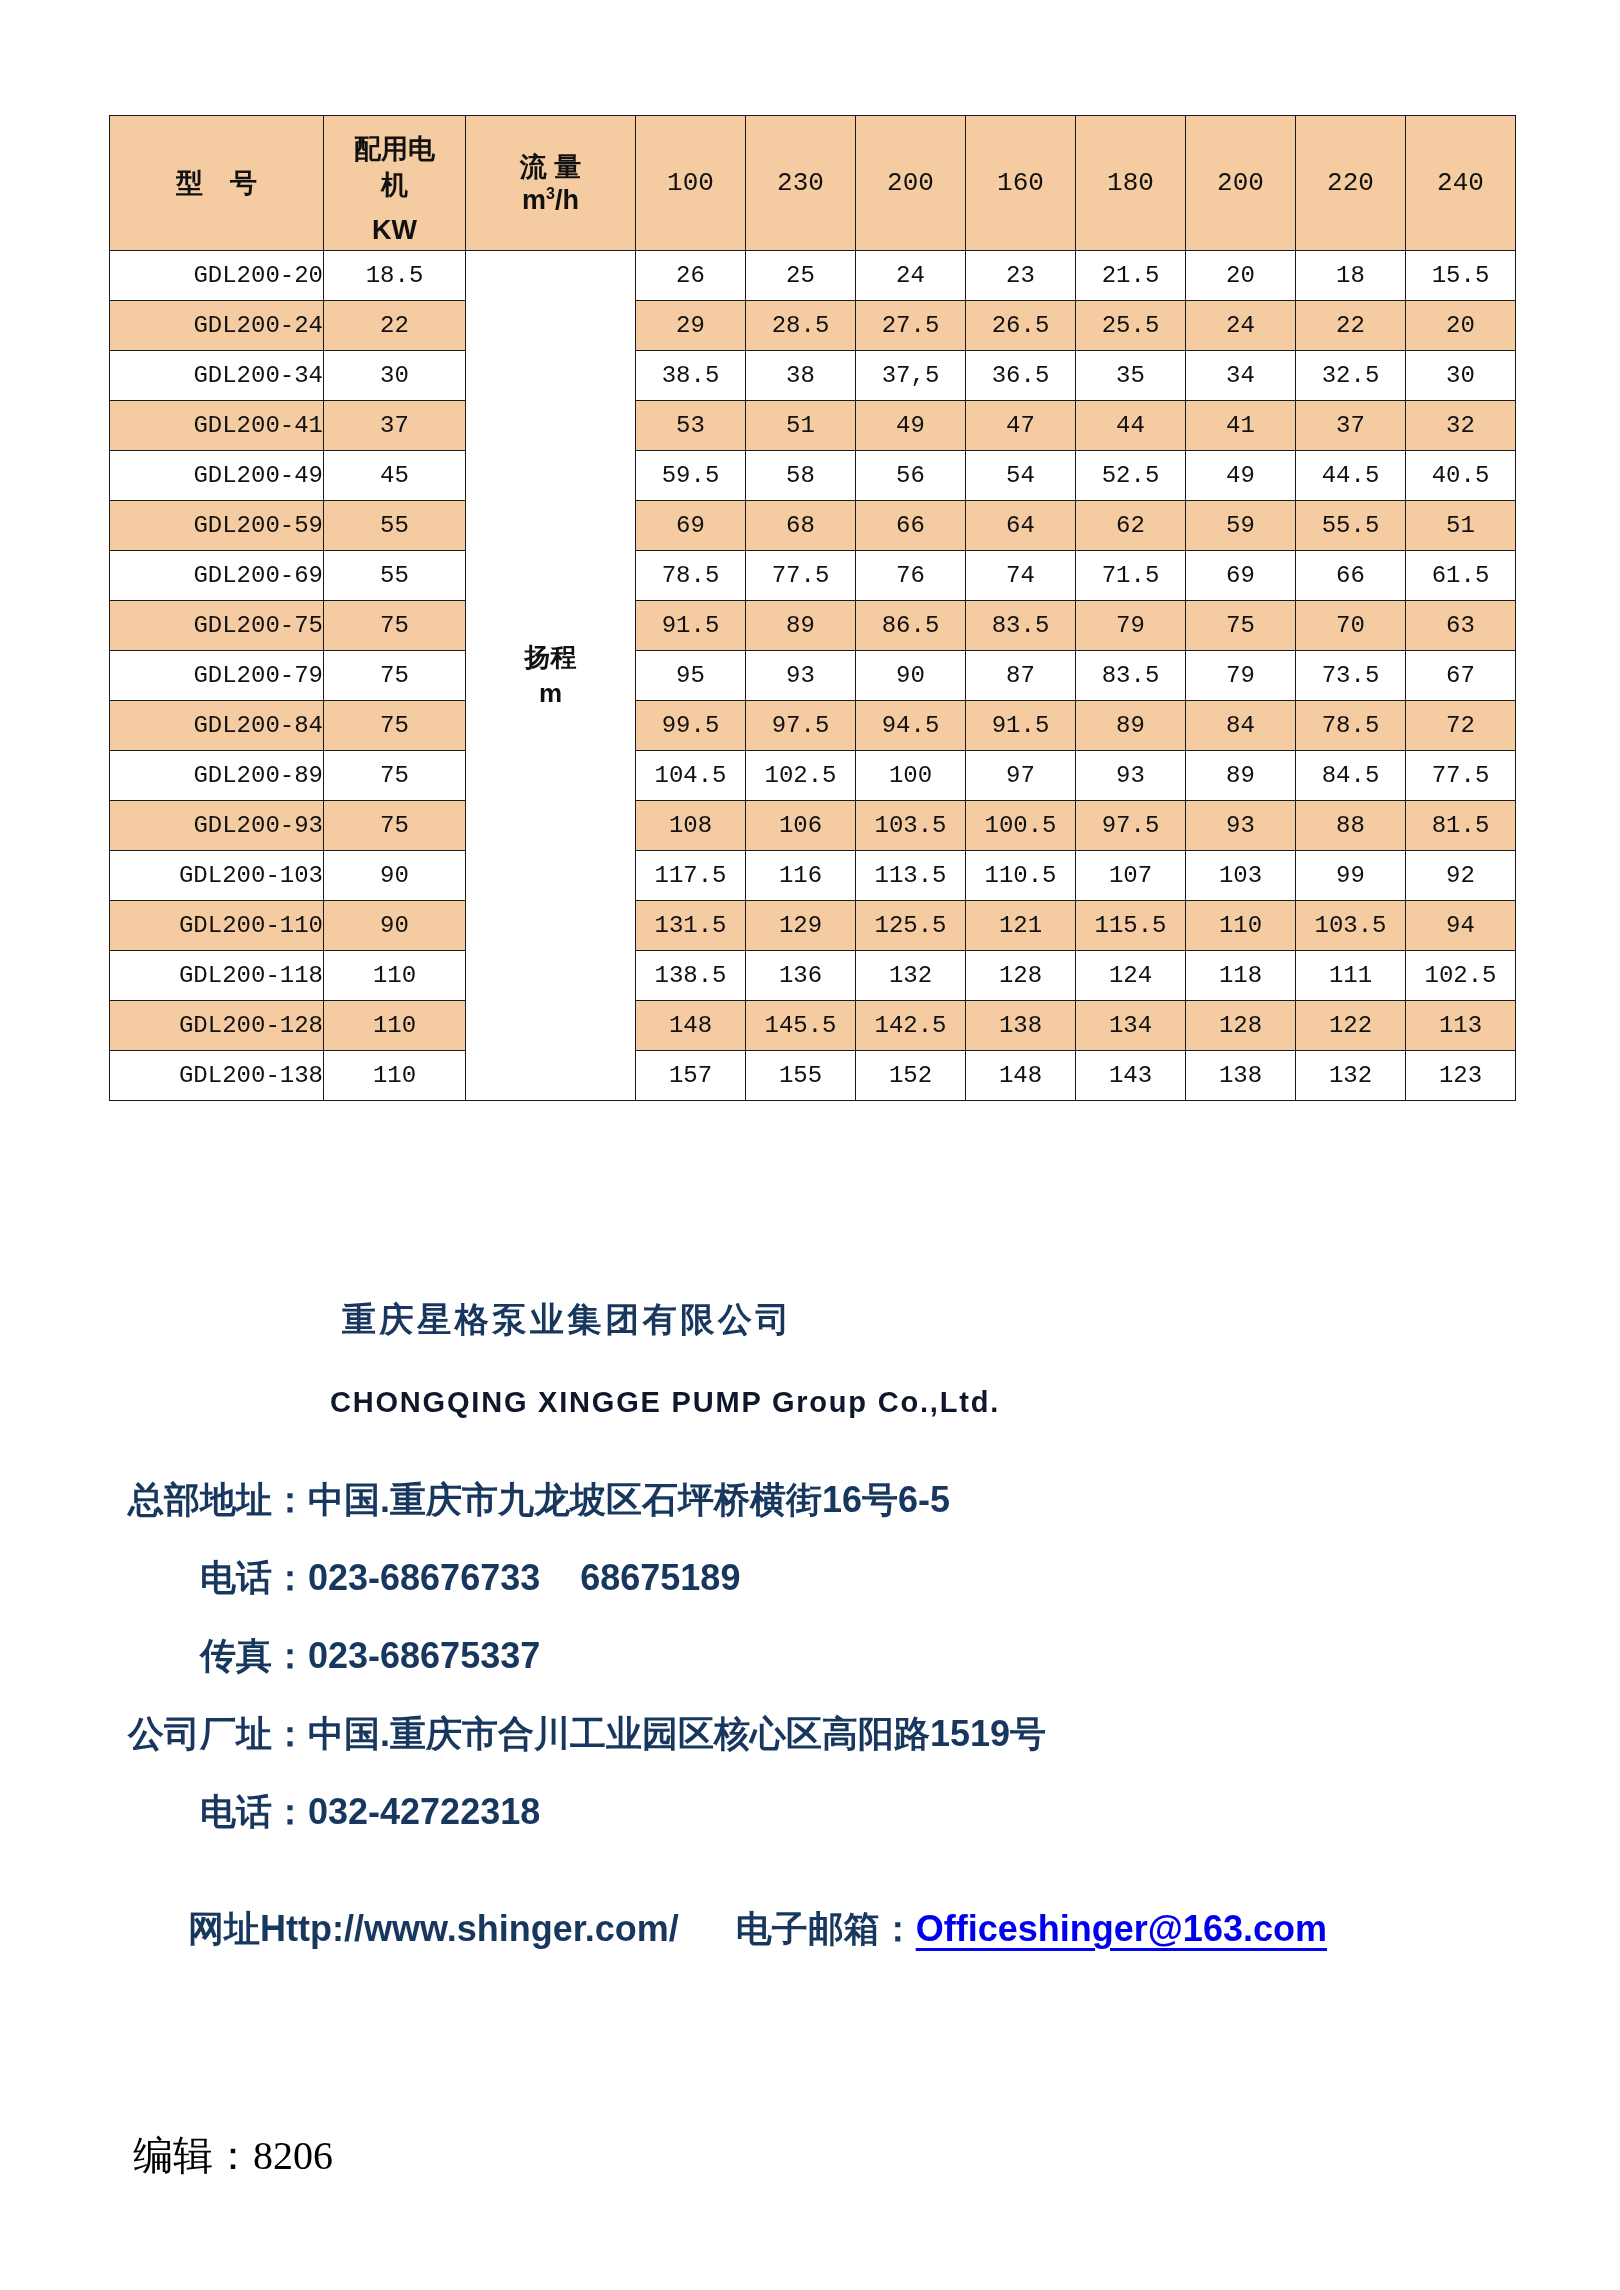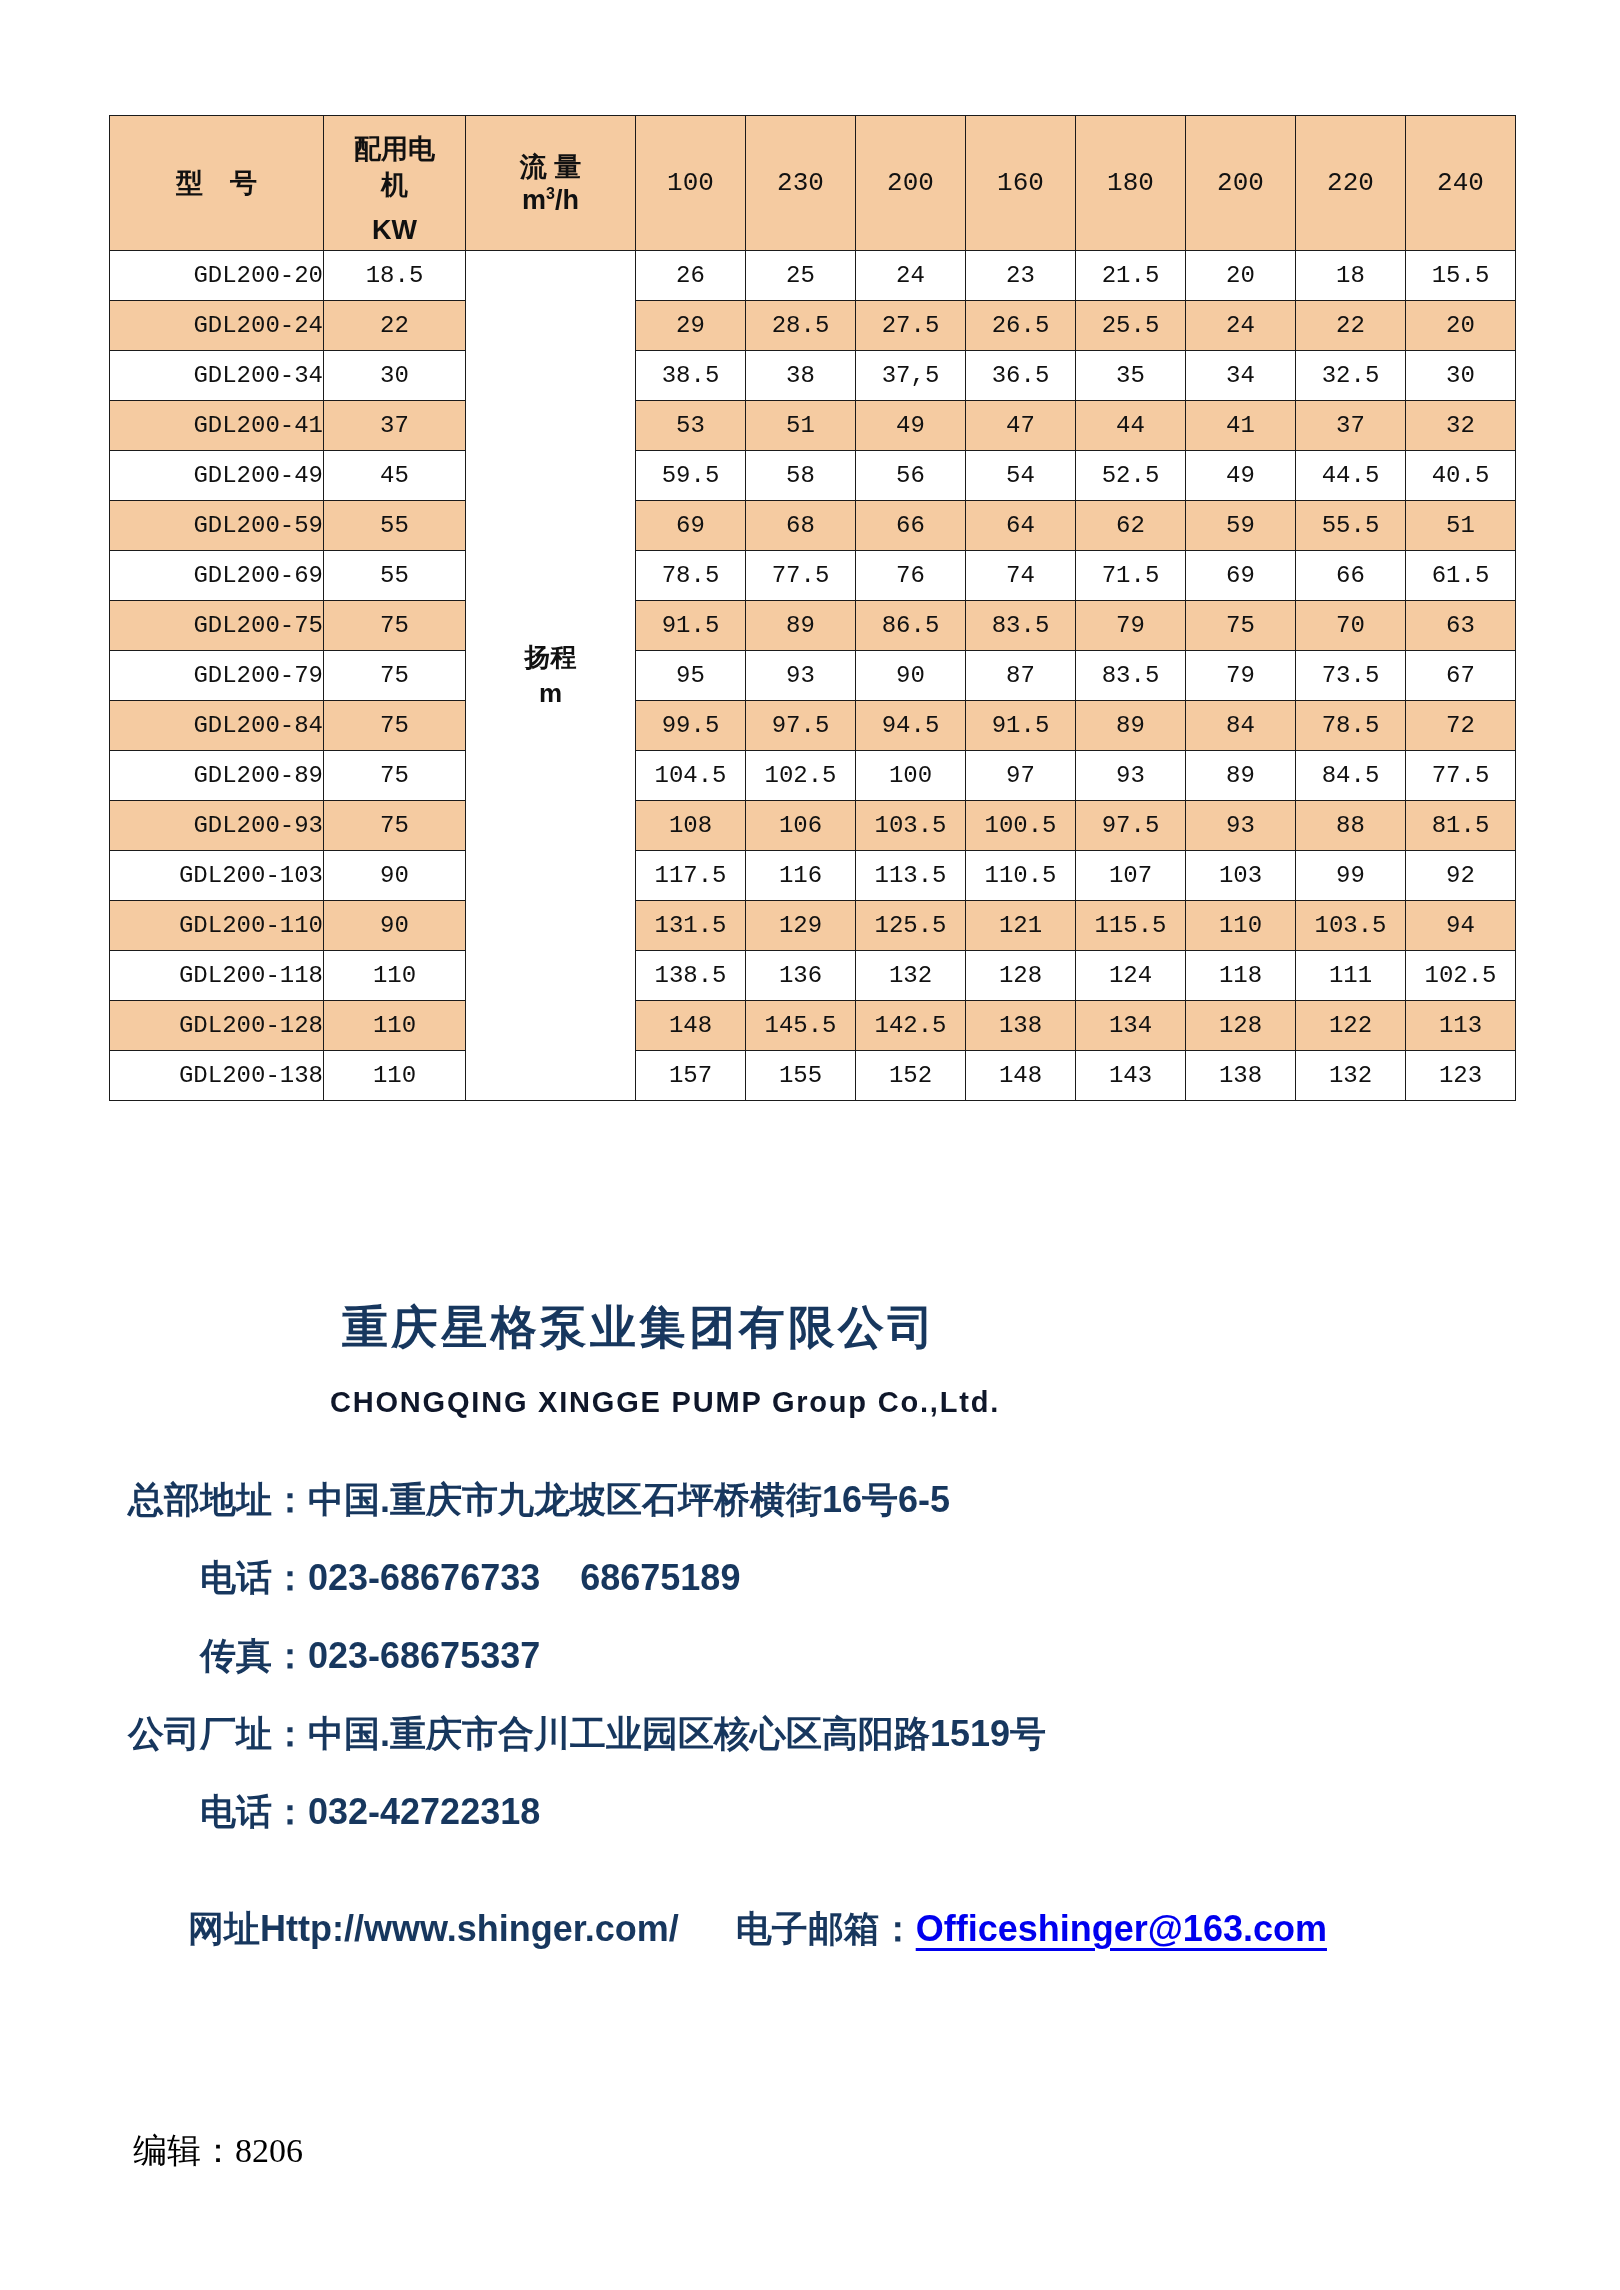--- a/index.html
+++ b/index.html
@@ -20,36 +20,36 @@
   .spec-table tbody tr:nth-child(even) td{background:#F5CBA1;}
   .spec-table td.model-cell{text-align:right;padding-left:23px;}
   .spec-table td.flow-cell{background:#ffffff !important;font-family:"Liberation Sans",sans-serif;
               font-size:26px;font-weight:600;line-height:1.35;}
   .motor-wrap{width:90px;margin:12px auto;line-height:1.3;word-break:break-all;}
   .flow-head-label{line-height:1.3;}
   .flow-unit{font-weight:bold;}
   .flow-unit sup{font-size:16px;}
 
   
-  .company-cn{position:absolute;left:342px;top:1297px;font-size:46px;font-weight:bold;
+  .company-cn{position:absolute;left:342px;top:1297px;font-size:34px;font-weight:bold;
               color:#17375E;letter-spacing:3.6px;}
   .company-en{position:absolute;left:330px;top:1386px;font-size:29px;font-weight:bold;
               color:#0f172a;letter-spacing:1.8px;}
 
   
   .contact{position:absolute;left:128px;top:1480px;color:#17375E;font-weight:bold;font-size:36px;}
   .c-line{height:39px;line-height:39px;margin-bottom:39px;white-space:pre;}
   .c-line.indent{margin-left:72px;}
   .c-label,.c-value{white-space:pre;}
   .email-group{margin-left:57px;}
   .email-link{color:#0000EE;text-decoration:underline;text-underline-offset:7.2px;cursor:pointer;}
 
   
   .editor-line{position:absolute;left:133px;top:2128px;font-family:"Liberation Serif",serif;
-              font-size:34px;color:#000;}
+              font-size:40px;color:#000;}
 </style>
 </head>
 <body>
 
 <div class="page">
 
   <table class="spec-table">
     <colgroup>
       <col style="width:214px">
         <col style="width:142px">

